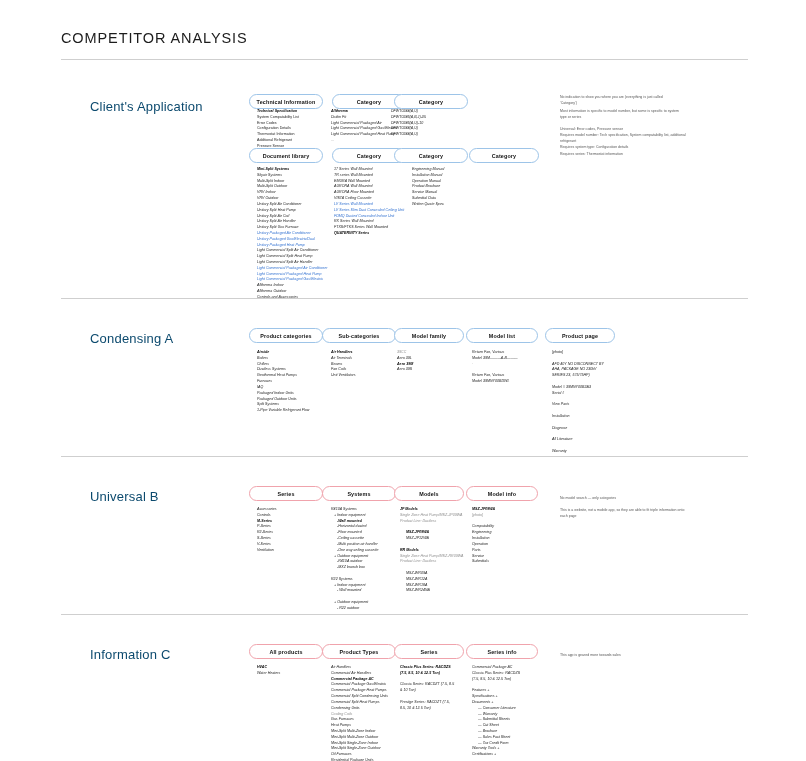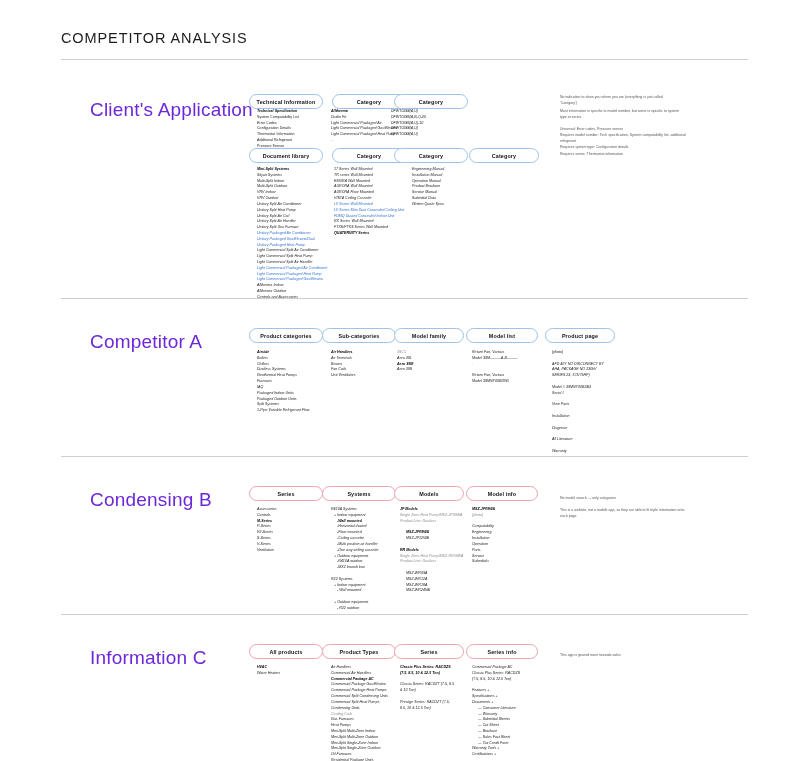--- a/index.html
+++ b/index.html
@@ -40,23 +40,23 @@
   .rule.r0 { top: 51px; }
   .rule.r1 { top: 290px; }
   .rule.r2 { top: 448px; }
   .rule.r3 { top: 606px; }
 
   
   .section { position: absolute; left: 0; width: 806px; }
   .sec-label {
     position: absolute;
     left: 90px;
-    font-size: 19px;
+    font-size: 13px;
     font-weight: 400;
-    color: #6d28d9;
+    color: #0c4a6e;
     letter-spacing: 0.2px;
     white-space: nowrap;
   }
 
   
   .pill {
     position: absolute;
     height: 15px;
     border-radius: 9px;
     background: #ffffff;
@@ -200,21 +200,21 @@
     <div class="note" style="left:560px; top:100px; width:120px;">Most information is specific to model number, but some is specific to system type or series</div>
     <div class="note" style="left:560px; top:118px; width:130px;">Universal: Error codes, Pressure sensor
 Requires model number: Tech specification, System compatability list, additional refrigerant
 Requires system type: Configuration details
 Requires series: Thermostat information</div>
   </div>
 
   <div class="rule r1"></div>
 
   <div class="section">
-    <div class="sec-label" style="top:323px">Competitor A</div>
+    <div class="sec-label" style="top:323px">Condensing A</div>
 
     <div class="pill" style="left:249px; top:320px; width:74px;">Product categories</div>
     <div class="pill" style="left:322px; top:320px; width:74px;">Sub-categories</div>
     <div class="pill" style="left:394px; top:320px; width:70px;">Model family</div>
     <div class="pill" style="left:466px; top:320px; width:72px;">Model list</div>
     <div class="pill" style="left:545px; top:320px; width:70px;">Product page</div>
 
     <div class="col" style="left:257px; top:342px;">
       <div class="hd it">Airside</div>
       <div class="it">Boilers</div>
@@ -271,21 +271,21 @@
       <div class="it">&nbsp;</div>
       <div class="it">All Literature</div>
       <div class="it">&nbsp;</div>
       <div class="it">Warranty</div>
     </div>
   </div>
 
   <div class="rule r2"></div>
 
   <div class="section">
-    <div class="sec-label" style="top:481px">Condensing B</div>
+    <div class="sec-label" style="top:481px">Universal B</div>
 
     <div class="pill red" style="left:249px; top:478px; width:74px;">Series</div>
     <div class="pill red" style="left:322px; top:478px; width:74px;">Systems</div>
     <div class="pill red" style="left:394px; top:478px; width:70px;">Models</div>
     <div class="pill red" style="left:466px; top:478px; width:72px;">Model info</div>
 
     <div class="col" style="left:257px; top:499px;">
       <div class="it">Accessories</div>
       <div class="it">Controls</div>
       <div class="it hd">M-Series</div>

